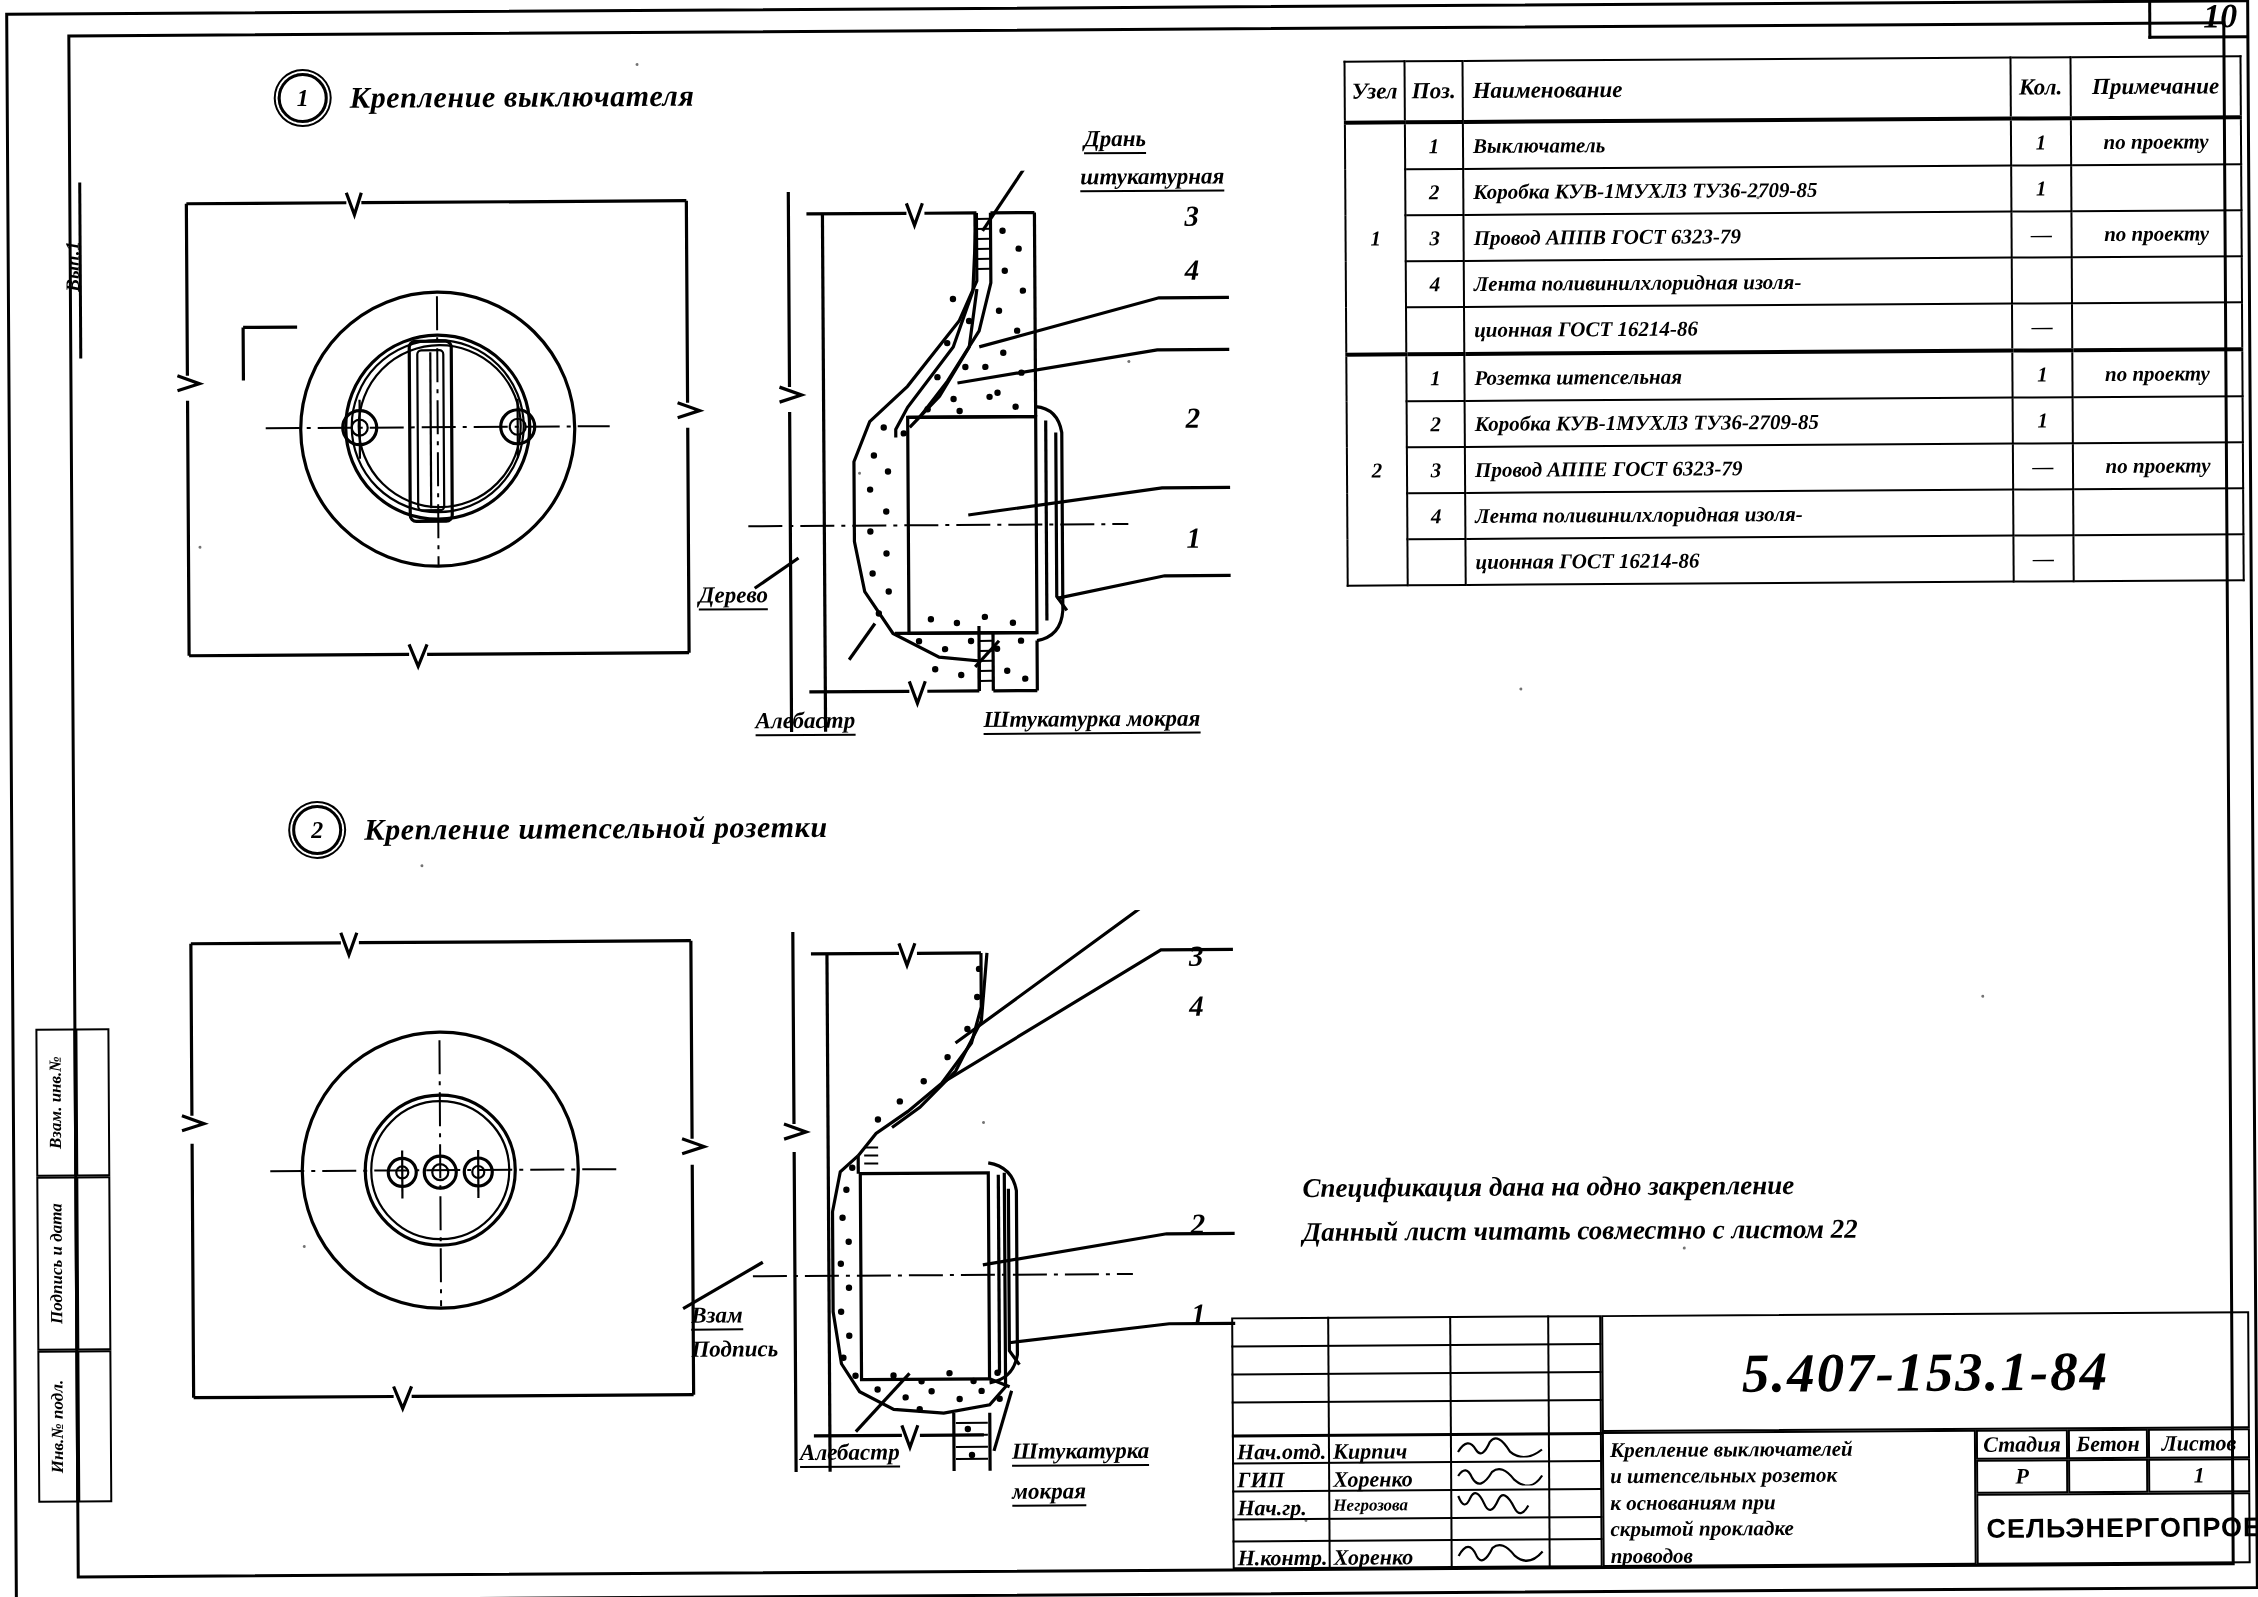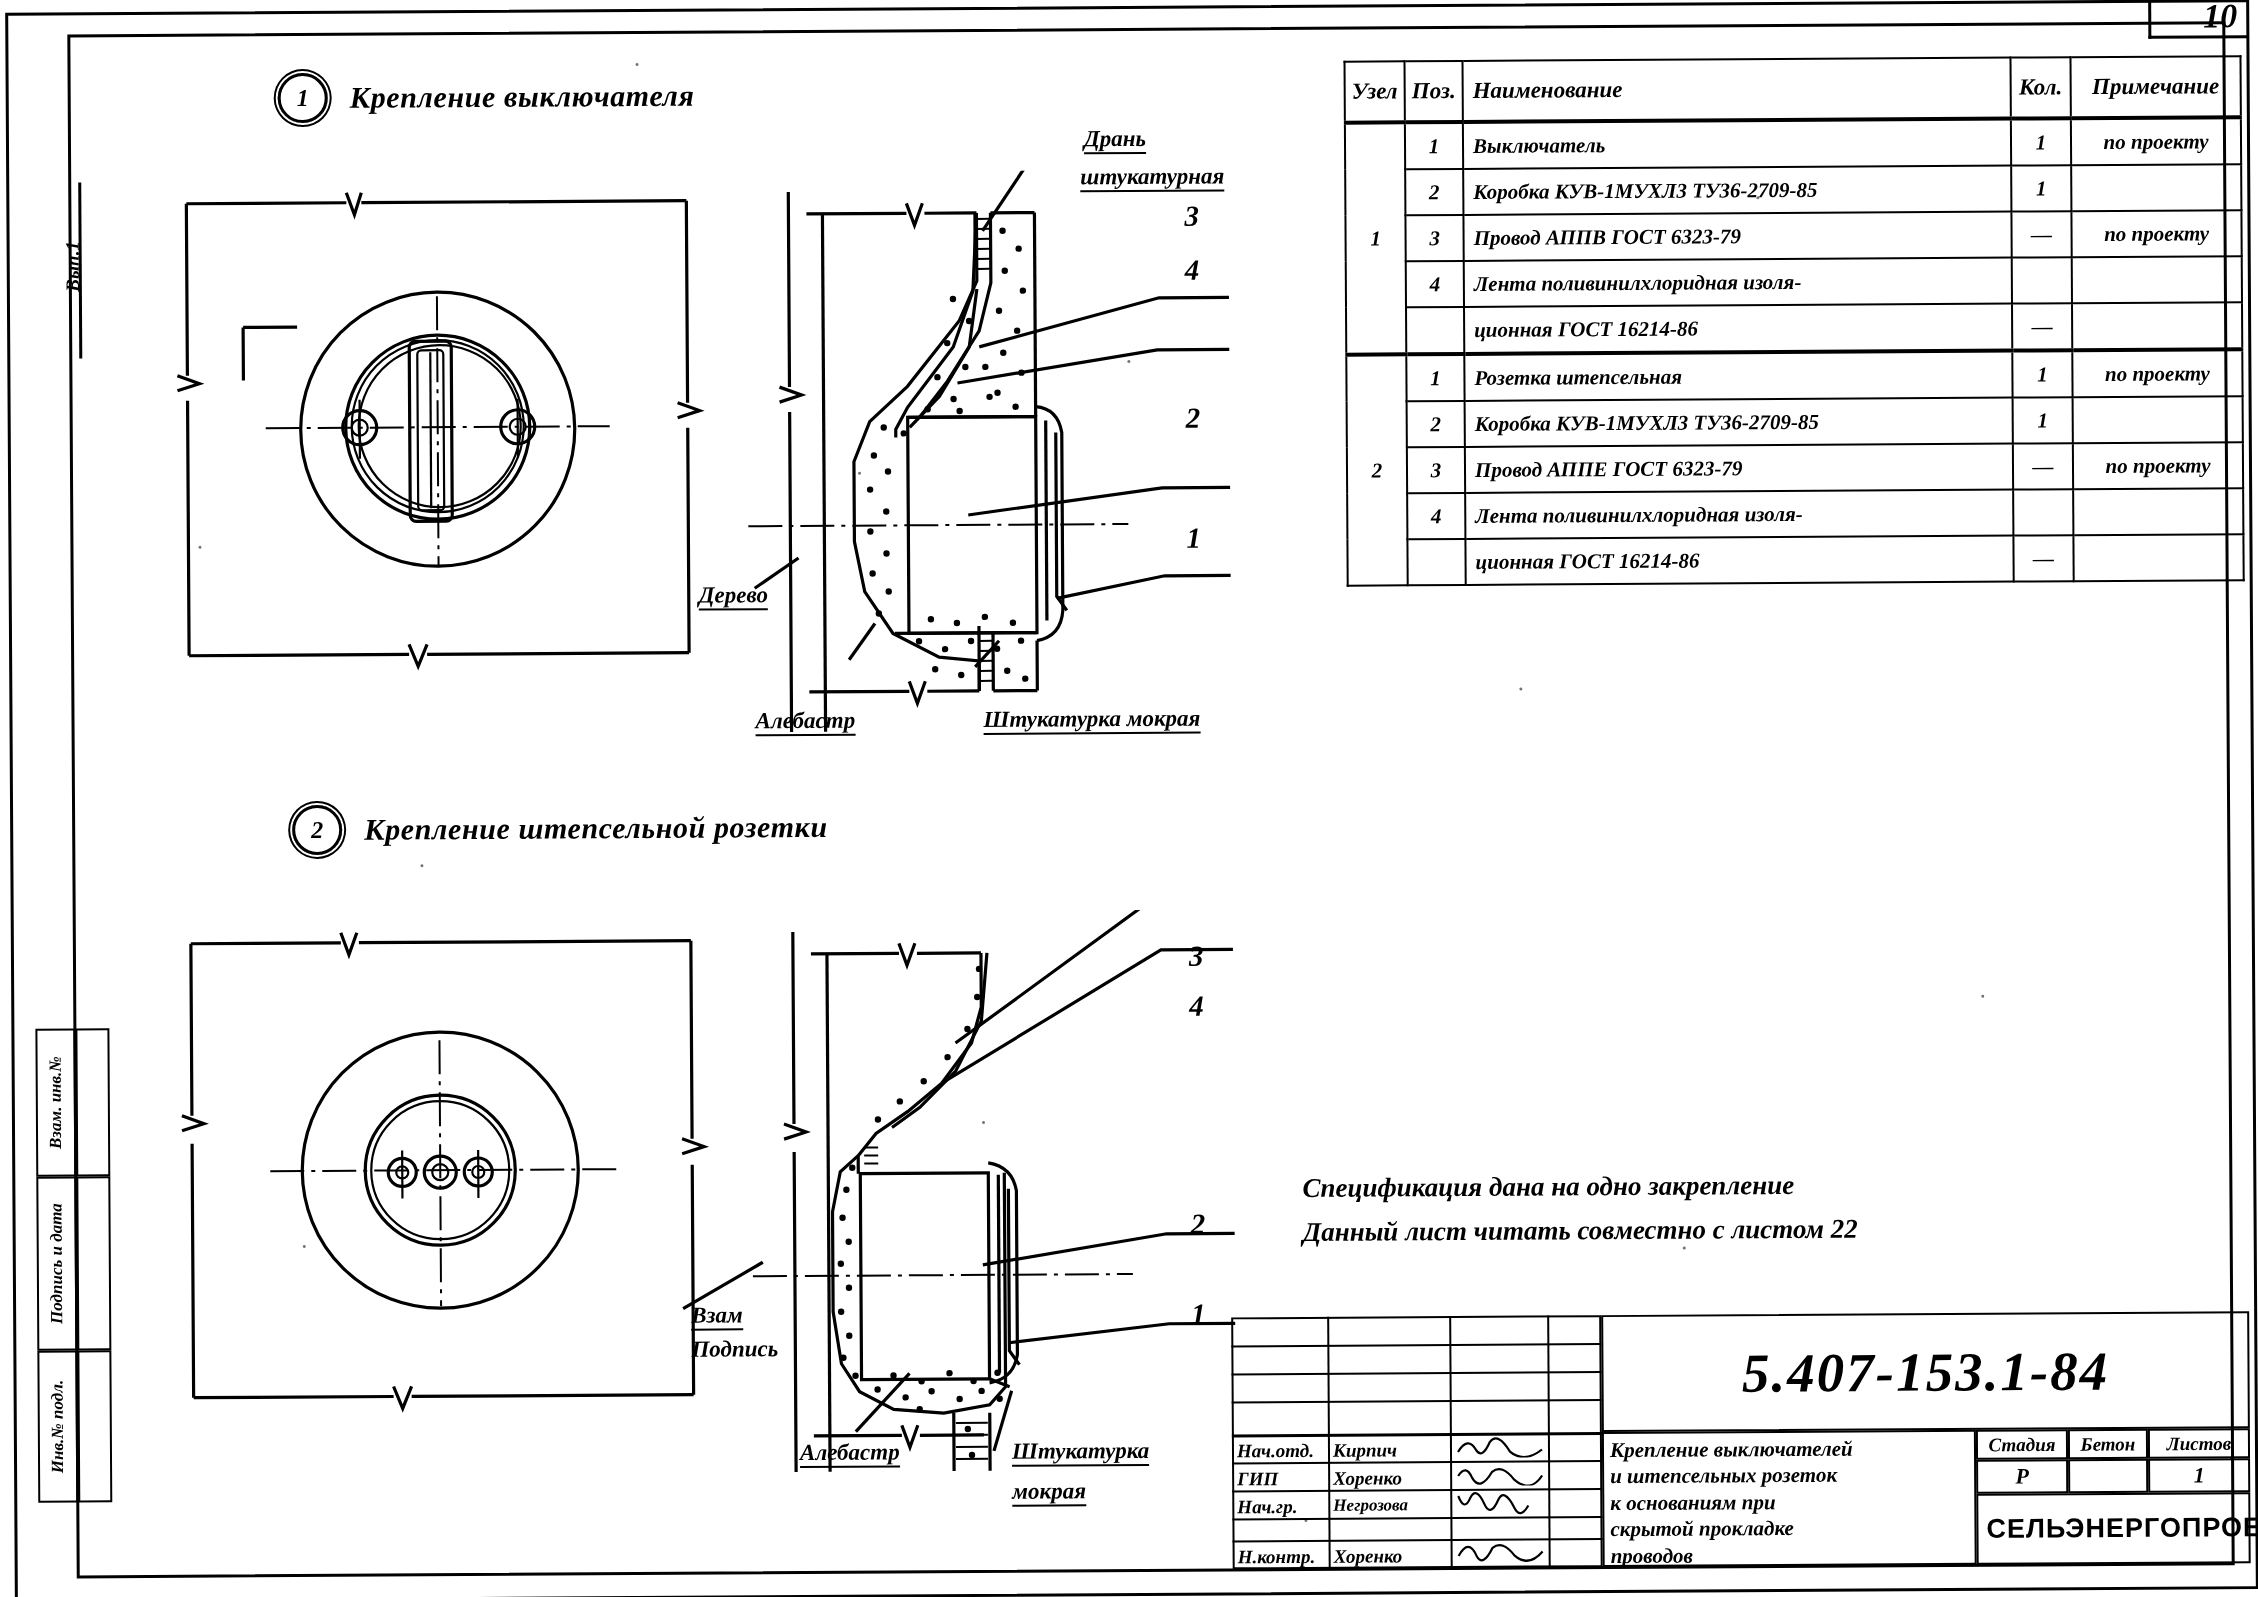--- a/index.html
+++ b/index.html
@@ -57,21 +57,21 @@
   #spec-table .c-kol{width:58px;margin-left:9px;}
   #spec-table .c-prim{width:168px;}
   #spec-table .thick{border-top-width:4px;}
 
   
   #notes{left:1300px;top:1168px;width:800px;font-size:27px;line-height:1.62;}
 
   
   #title-block{left:1228px;top:1318px;width:1018px;height:252px;}
   #title-block .tb{position:absolute;border:2px solid #000;box-sizing:border-box;}
-  .tbtxt{font-size:19px;font-style:italic;font-weight:700;
+  .tbtxt{font-size:22px;font-style:italic;font-weight:700;
          font-family:"Liberation Serif",serif;line-height:1;}
   #tb-code{font-size:55px;letter-spacing:2px;font-style:italic;font-weight:700;
            font-family:"Liberation Serif",serif;}
   #tb-org{font-family:"Liberation Sans",sans-serif;font-weight:700;font-size:27px;letter-spacing:1px;}
 
   
   #sheet-no{right:16px;top:4px;font-size:34px;font-style:italic;font-weight:700;}
   #sheet-no-box{right:6px;top:0;width:96px;height:42px;border-left:3px solid #000;border-bottom:3px solid #000;}
 
   

